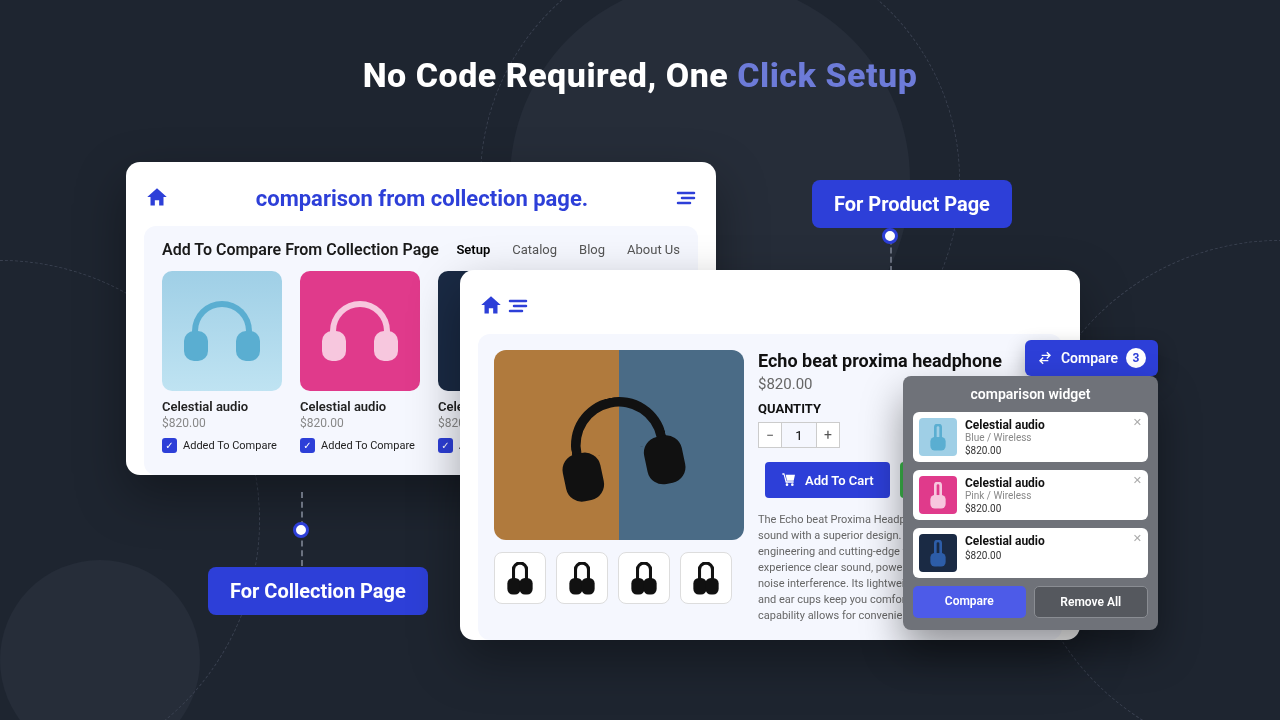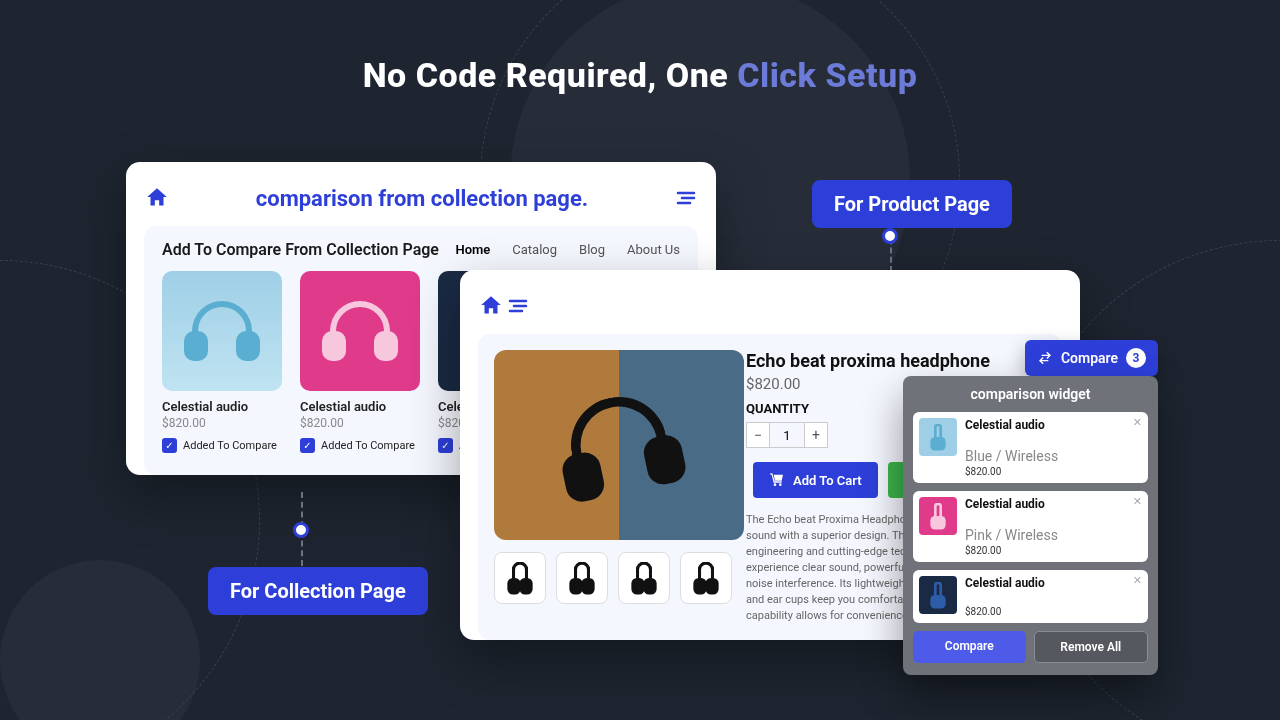--- a/index.html
+++ b/index.html
@@ -51,21 +51,21 @@
   .chkrow { display: flex; align-items: center; gap: 6px; margin-top: 8px; font-size: 11px; color: #222; white-space: nowrap; }
   .chk { width: 15px; height: 15px; background: #2d3fd8; border-radius: 3px; display: flex; align-items: center; justify-content: center; color: #fff; font-size: 10px; }
 
   
   .conn { position: absolute; width: 0; border-left: 2px dashed #6b7280; }
   .dot { position: absolute; width: 16px; height: 16px; background: #fff; border: 3px solid #2d3fd8; border-radius: 50%; transform: translate(-50%,-50%); }
   .pill { position: absolute; background: #2d3fd8; color: #fff; font-weight: 700; font-size: 20px; padding: 12px 22px; border-radius: 8px; white-space: nowrap; }
 
   
   .product { left: 460px; top: 270px; width: 620px; padding: 14px 18px 0; }
-  .pinner { background: #f5f7fe; border-radius: 12px; margin-top: 6px; padding: 16px; display: flex; gap: 2px; }
+  .pinner { background: #f5f7fe; border-radius: 12px; margin-top: 6px; padding: 16px; display: flex; gap: 14px; }
   .pmain { flex: 0 0 250px; }
   .pimg { width: 250px; height: 190px; border-radius: 12px; background: linear-gradient(90deg,#b07a3d 0 50%,#4a6b86 50%); position: relative; overflow: hidden; display:flex; align-items:center; justify-content:center;}
   .pimg .hp { transform: scale(1.6) rotate(-12deg); color:#111; }
   .thumbs { display: flex; gap: 10px; margin-top: 12px; }
   .tsm { width: 52px; height: 52px; border: 1px solid #ddd; border-radius: 8px; background:#fff; display:flex; align-items:center; justify-content:center; }
   .tsm .hp { transform: scale(.55); color:#111; }
   .pinfo { flex: 1; min-width: 0; }
   .ptitle { font-size: 18px; font-weight: 700; color: #111; white-space: nowrap; overflow: hidden; }
   .pprice { color: #666; font-size: 15px; margin-top: 4px; }
   .qlabel { font-size: 13px; font-weight: 700; color: #111; margin-top: 8px; }
@@ -84,21 +84,21 @@
 
   
   .widget { position:absolute; right:122px; top:376px; width:255px; background:#6f7279; border-radius:8px; padding:10px 10px 12px; box-shadow:0 20px 40px rgba(0,0,0,.4); }
   .wtitle { color:#fff; font-size:14px; font-weight:600; text-align:center; margin-bottom:10px; }
   .witem { background:#fff; border-radius:6px; padding:6px; display:flex; gap:8px; margin-bottom:8px; position:relative; }
   .witem .th { width:38px; height:38px; border-radius:4px; display:flex; align-items:center; justify-content:center; }
   .witem .th .hp { transform: scale(.45); }
   .witem .th.b1{background:#9fcfe6;} .witem .th.b2{background:#e03a8b;} .witem .th.b3{background:#1a2a44;}
   .wtxt { flex:1; }
   .wname { font-size:12px; font-weight:700; color:#111; }
-  .wmeta { font-size:14px; color:#888;margin-top:16px; }
+  .wmeta { font-size:10px; color:#888; }
   .wprice { font-size:10px; color:#333; margin-top:2px; }
   .wclose { position:absolute; top:4px; right:6px; font-size:11px; color:#aaa; }
   .wbtns { display:flex; gap:8px; margin-top:4px; }
   .wbtn { flex:1; text-align:center; padding:8px 0; border-radius:5px; font-size:12px; font-weight:600; color:#fff; }
   .wbtn.cmp { background:#4d5be8; }
   .wbtn.rm { background:#55585e; border:1px solid #8a8d93; }
 
   svg { display:block; }
 </style>
 </head>
@@ -123,21 +123,21 @@
     <svg class="menu-ico" viewBox="0 0 24 24" fill="none" stroke="currentColor" stroke-width="2.5" stroke-linecap="round">
         <line x1="4" y1="7" x2="20" y2="7"></line>
         <line x1="8" y1="12" x2="20" y2="12"></line>
         <line x1="4" y1="17" x2="16" y2="17"></line>
       </svg>
   </div>
   <div class="inner">
     <div class="inner-head">
       <h3>Add To Compare From Collection Page</h3>
       <div class="tabs">
-        <span class="active">Home</span>
+        <span class="active">Setup</span>
         <span>Catalog</span>
         <span>Blog</span>
         <span>About Us</span>
       </div>
     </div>
     <div class="prods">
       <div class="prod">
         <div class="thumb blue">
             <div class="hp lightblue">
               <div class="band"></div>

